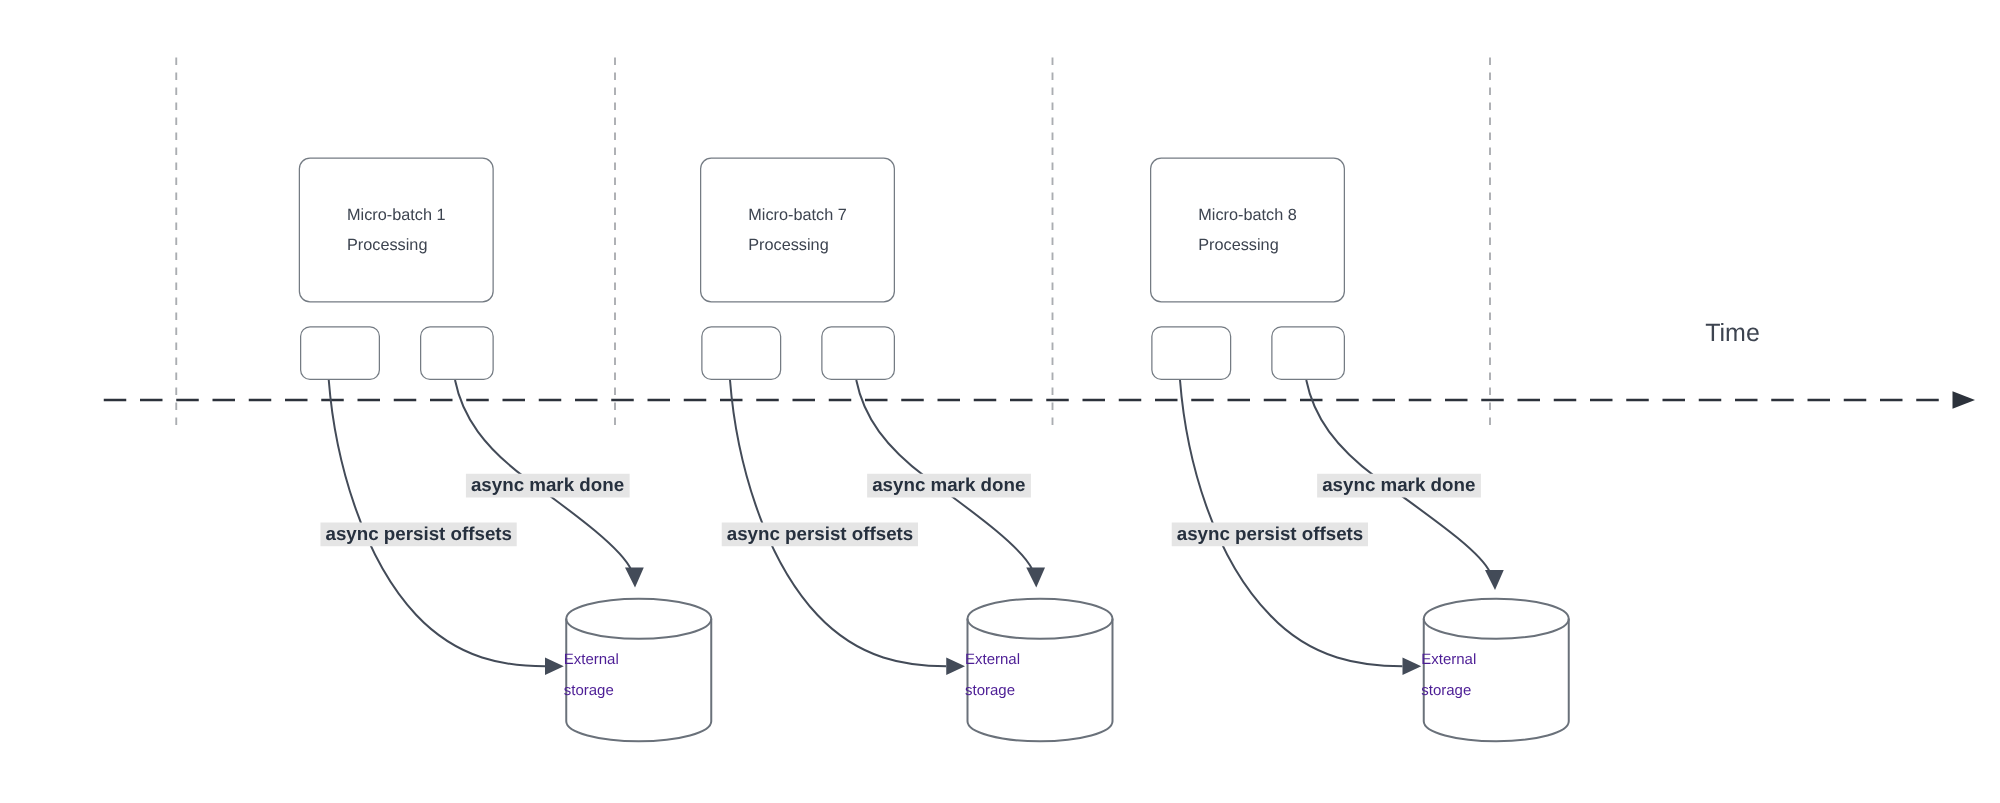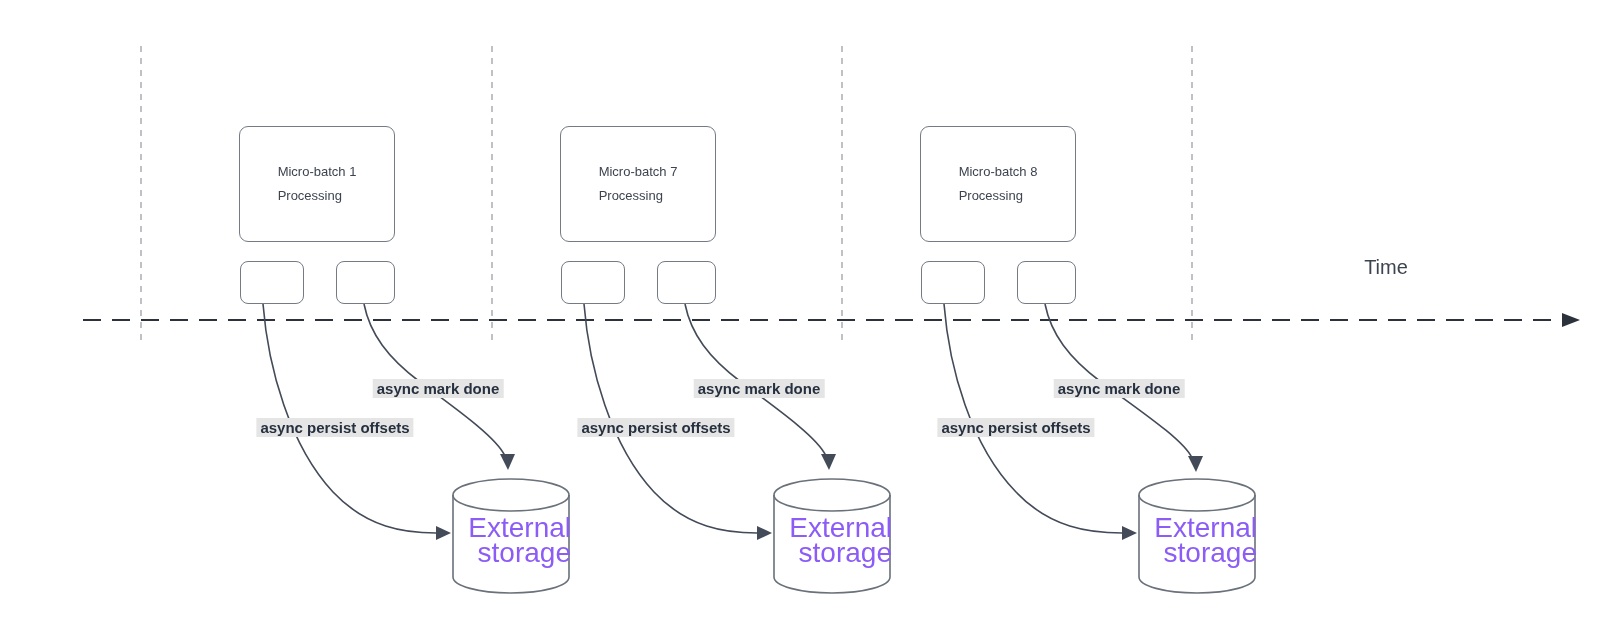--- a/index.html
+++ b/index.html
@@ -31,21 +31,21 @@
     font-size: 15px; font-weight: 700; color: #26303e; white-space: nowrap;
     transform: translateX(-50%); z-index: 5;
   }
   .flow-label.persist { left: 63px; top: 418px; margin-left: 33px; }
   .flow-label.done { left: 199px; top: 379px; }
 
   .cylinder { position: absolute; top: 477px; width: 120px; height: 118px; }
   .cylinder svg { position: absolute; left: 0; top: 0; }
   .cyl-text {
     position: absolute; left: 0; top: 38px; width: 120px;
-    text-align: right; font-size: 28px; line-height: 25px; color: #8b5cf6;
+    text-align: left; font-size: 12px; line-height: 25px; color: #4c1d95;
   }
 
   .time-label {
     position: absolute; left: 1336px; top: 256px; width: 100px;
     text-align: center; font-size: 20px; color: #3d4450;
   }
 </style>
 </head>
 <body>
 

